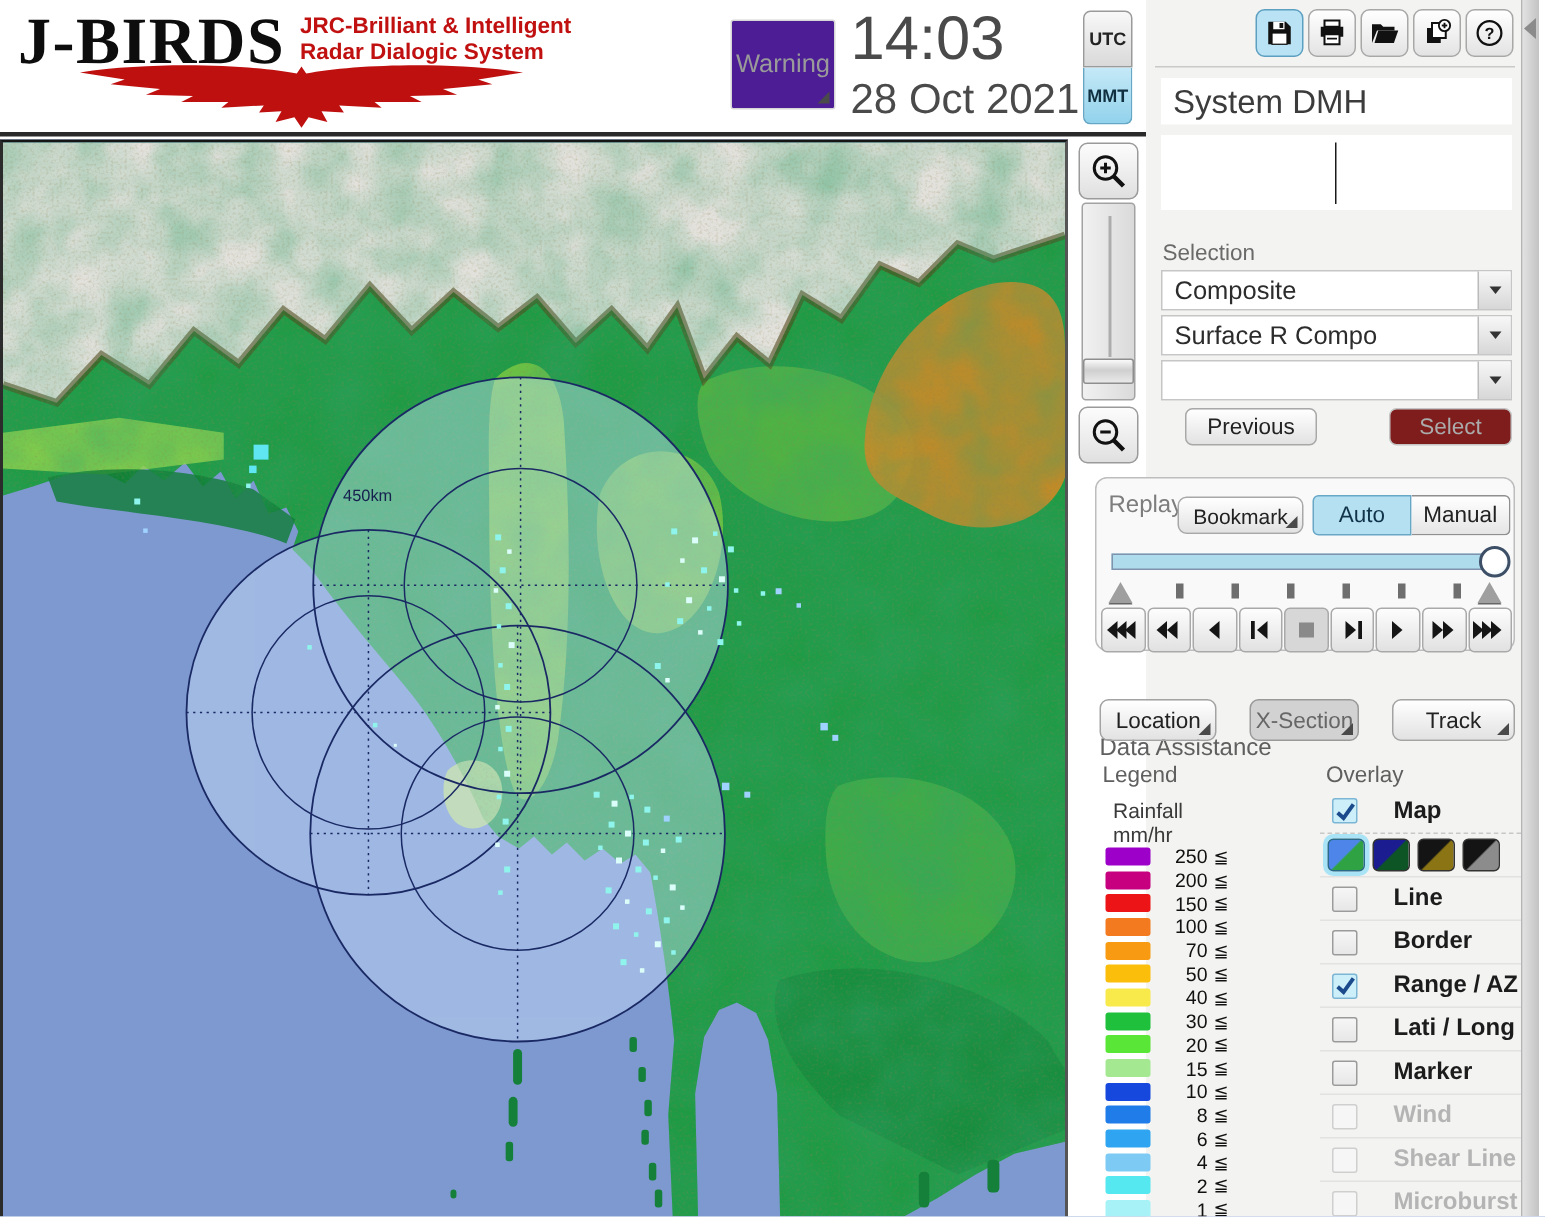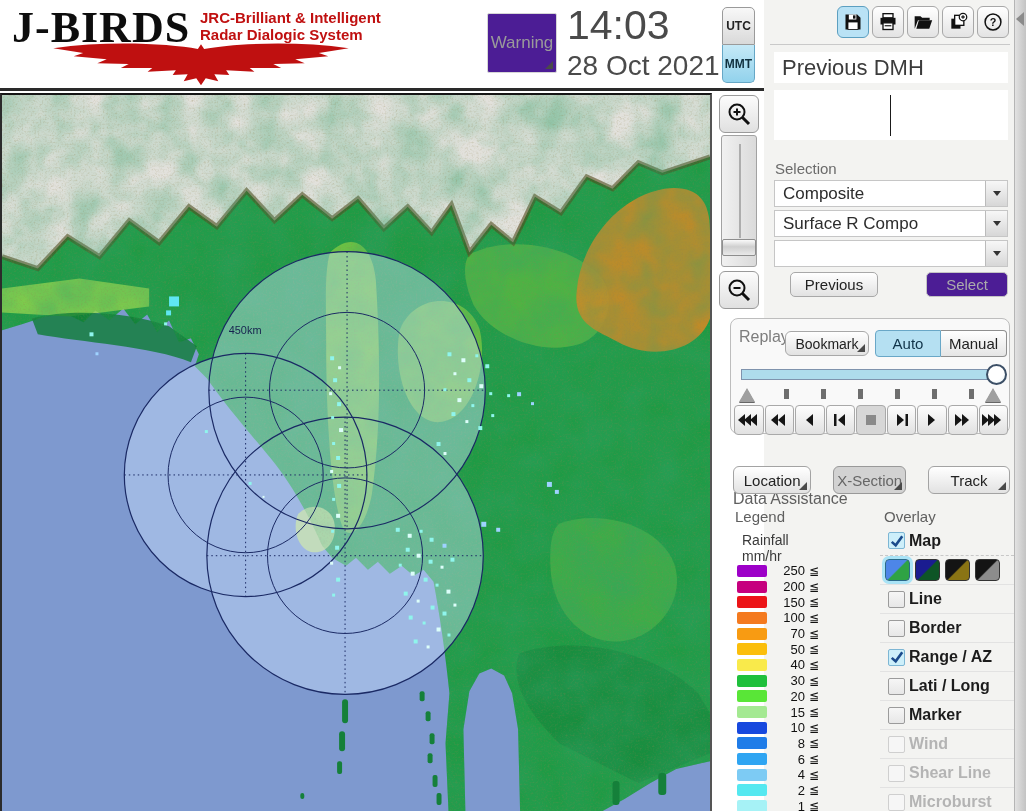--- a/index.html
+++ b/index.html
@@ -40,21 +40,21 @@
   .panel-divider { position:absolute; top:44px; left:6px; width:240px; height:1px; background:#c9c9c9; }
   .station-box { position:absolute; top:52px; left:10px; width:234px; height:31px; background:#fff; font-size:22px; color:#3c3c3c; line-height:31px; padding-left:8px; }
   .selector-box { position:absolute; top:90px; left:10px; width:234px; height:50px; background:#fff; }
   .selector-caret { position:absolute; left:116px; top:5px; width:1px; height:41px; background:#1a1a1a; }
   .selection-label { position:absolute; top:160px; left:11px; font-size:15px; color:#6a6a6a; }
   .dd-row { position:absolute; left:10px; width:234px; height:27px; background:#fff; border:1px solid #c6c6c6; display:flex; }
   .dd-value { flex:1; font-size:17px; color:#2c2c2c; line-height:25px; padding-left:8px; overflow:hidden; white-space:nowrap; }
   .dd-arrow { width:22px; border-left:1px solid #bbb; background:linear-gradient(#f7f7f7,#d7d7d7); display:flex; align-items:center; justify-content:center; }
   .dd-arrow::after { content:""; border-left:4px solid transparent; border-right:4px solid transparent; border-top:5px solid #333; }
   .pv-btn { position:absolute; top:272px; height:25px; background:linear-gradient(#ffffff,#e2e2e2); border:1px solid #a8a8a8; border-radius:5px; font-size:15px; color:#222; display:flex; align-items:center; justify-content:center; }
-  .pv-btn.disabled { background:#4c1d95; color:#ababab; border-color:#c4c4c4; }
+  .pv-btn.disabled { background:#7f1d1d; color:#ababab; border-color:#c4c4c4; }
 
   
   .wide-panel { position:absolute; left:728px; top:310px; width:286px; height:501px; }
   .replay-box { position:absolute; top:8px; left:2px; width:280px; height:116px; border:1px solid #bdbdbd; border-radius:8px; background:#f9f9f9; }
   .replay-label { position:absolute; top:9px; left:8px; font-size:16px; color:#7d7d7d; }
   .bookmark-btn { position:absolute; top:12px; left:54px; width:84px; height:25px; background:linear-gradient(#ffffff,#e2e2e2); border:1px solid #a8a8a8; border-radius:6px; font-size:14px; color:#222; display:flex; align-items:center; justify-content:center; }
   .seg { position:absolute; top:11px; left:144px; display:flex; }
   .seg-btn { width:66px; height:27px; border:1px solid #8f8f8f; background:linear-gradient(#ffffff,#e5e5e5); font-size:15px; color:#222; display:flex; align-items:center; justify-content:center; }
   .seg-btn.first { border-radius:4px 0 0 4px; }
   .seg-btn.last { border-radius:0 4px 4px 0; border-left:none; }
@@ -82,21 +82,21 @@
   .lg-sym { font-family:"DejaVu Sans", sans-serif; font-size:12px; color:#111; margin-left:4px; }
 
   .overlay-title { position:absolute; top:198px; left:156px; font-size:15px; color:#5f5f5f; }
   .overlay-rows { position:absolute; top:216px; left:152px; width:134px; }
   .ovl-row { height:29px; display:flex; align-items:center; border-top:1px solid #e2e2e2; }
   .ovl-row:first-child { border-top:none; }
   .ovl-row.dashed { border-top:1px dashed #c8c8c8; }
   .cb { width:17px; height:17px; margin-left:8px; border:1px solid #9b9b9b; background:linear-gradient(#f6f6f6,#e7e7e7); border-radius:2px; display:flex; align-items:center; justify-content:center; }
   .cb.checked { background:#cdeffa; border-color:#7db6d4; }
   .cb.disabled { background:#f6f6f6; border-color:#cfcfcf; }
-  .ovl-label { margin-left:4px; font-size:16px; font-weight:bold; color:#1c1c1c; white-space:nowrap; }
+  .ovl-label { margin-left:24px; font-size:16px; font-weight:bold; color:#1c1c1c; white-space:nowrap; }
   .ovl-row.disabled .ovl-label { color:#b4b4b4; }
   .mapswatch { width:25px; height:22px; border:1px solid #333; border-radius:4px; margin-left:5px; }
   .mapswatch.selected { box-shadow:0 0 0 3px #a9e3f6; border-color:#2a6b8a; }
 
   
   .splitter { position:absolute; left:1014px; top:0; width:12px; height:811px; background:linear-gradient(90deg,#e2e2e2,#c3c3c3); border-left:1px solid #b5b5b5; }
   .splitter-arrow { position:absolute; left:1px; top:12px; width:0; height:0; border-top:7px solid transparent; border-bottom:7px solid transparent; border-right:8px solid #8b8b8b; }
 </style>
 </head>
 <body>
@@ -351,21 +351,21 @@
         </svg>
       </div>
       <div class="tool-btn">
         <svg width="20" height="20" viewBox="0 0 24 24">
           <circle cx="12" cy="12" r="9.5" fill="none" stroke="#111" stroke-width="1.8"></circle>
           <text x="12" y="17" text-anchor="middle" font-size="13" font-weight="bold" fill="#111" font-family="Liberation Sans, sans-serif">?</text>
         </svg>
       </div>
     </div>
     <div class="panel-divider"></div>
-    <div class="station-box">Previous DMH</div>
+    <div class="station-box">System DMH</div>
     <div class="selector-box">
       <div class="selector-caret"></div>
     </div>
     <div class="selection-label">Selection</div>
 
     <div class="dd-row" style="top:180px;">
       <div class="dd-value">Composite</div>
       <div class="dd-arrow"></div>
     </div>
     <div class="dd-row" style="top:210px;">

